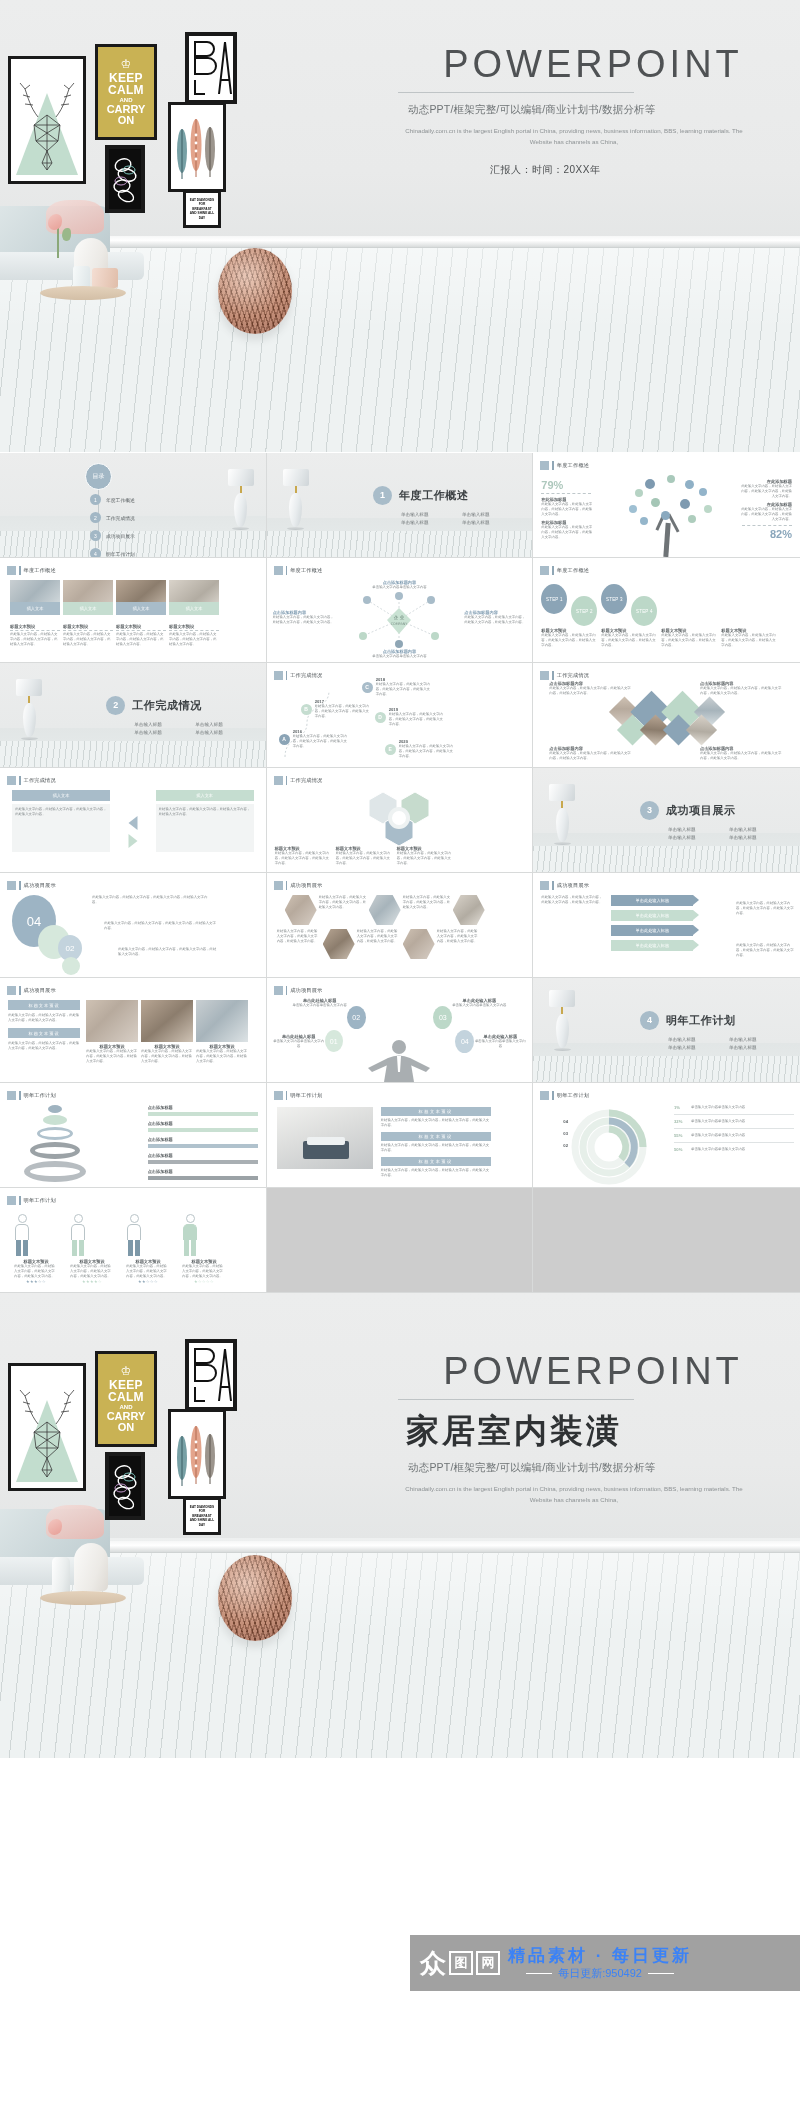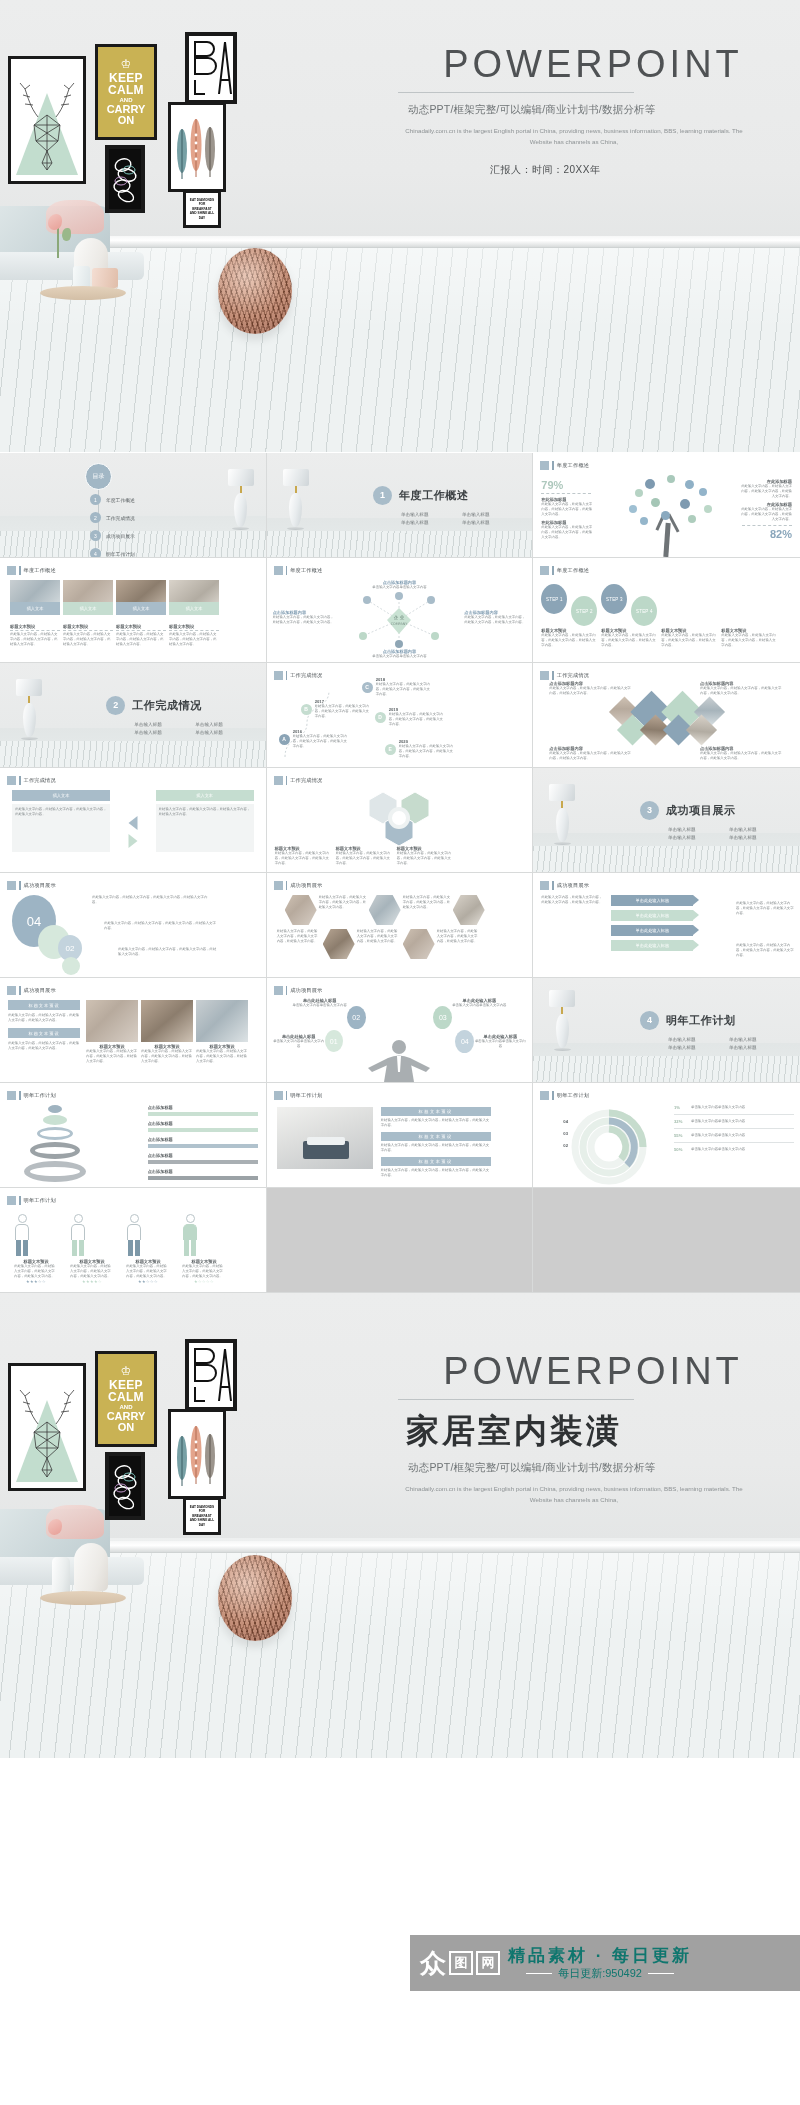--- a/index.html
+++ b/index.html
@@ -189,21 +189,21 @@
 
   
   .wm {
     position:absolute; left:410px; top:1935px; width:390px; height:56px;
     background:rgba(145,145,145,.86); display:flex; align-items:center; padding-left:10px; gap:8px;
   }
   .wm-logo { display:flex; gap:3px; }
   .wm-box { width:24px; height:24px; border:2.5px solid #fff; display:flex; align-items:center;
     justify-content:center; color:#fff; font-size:13px; font-weight:bold; }
   .wm-ppl { color:#fff; font-size:26px; font-weight:bold; line-height:24px; }
-  .wm-right { color:#0f766e; }
+  .wm-right { color:#3b82f6; }
   .wm-top { font-size:17px; letter-spacing:3px; font-weight:bold; line-height:19px; }
   .wm-bot { font-size:11px; text-align:center; margin-top:1px; }
   .wm-bot .ln { display:inline-block; width:26px; height:1px; background:#fff; vertical-align:middle; margin:0 6px; }
 </style>
 </head>
 <body>
 
 <div class="page">
 
   <div class="cover">

